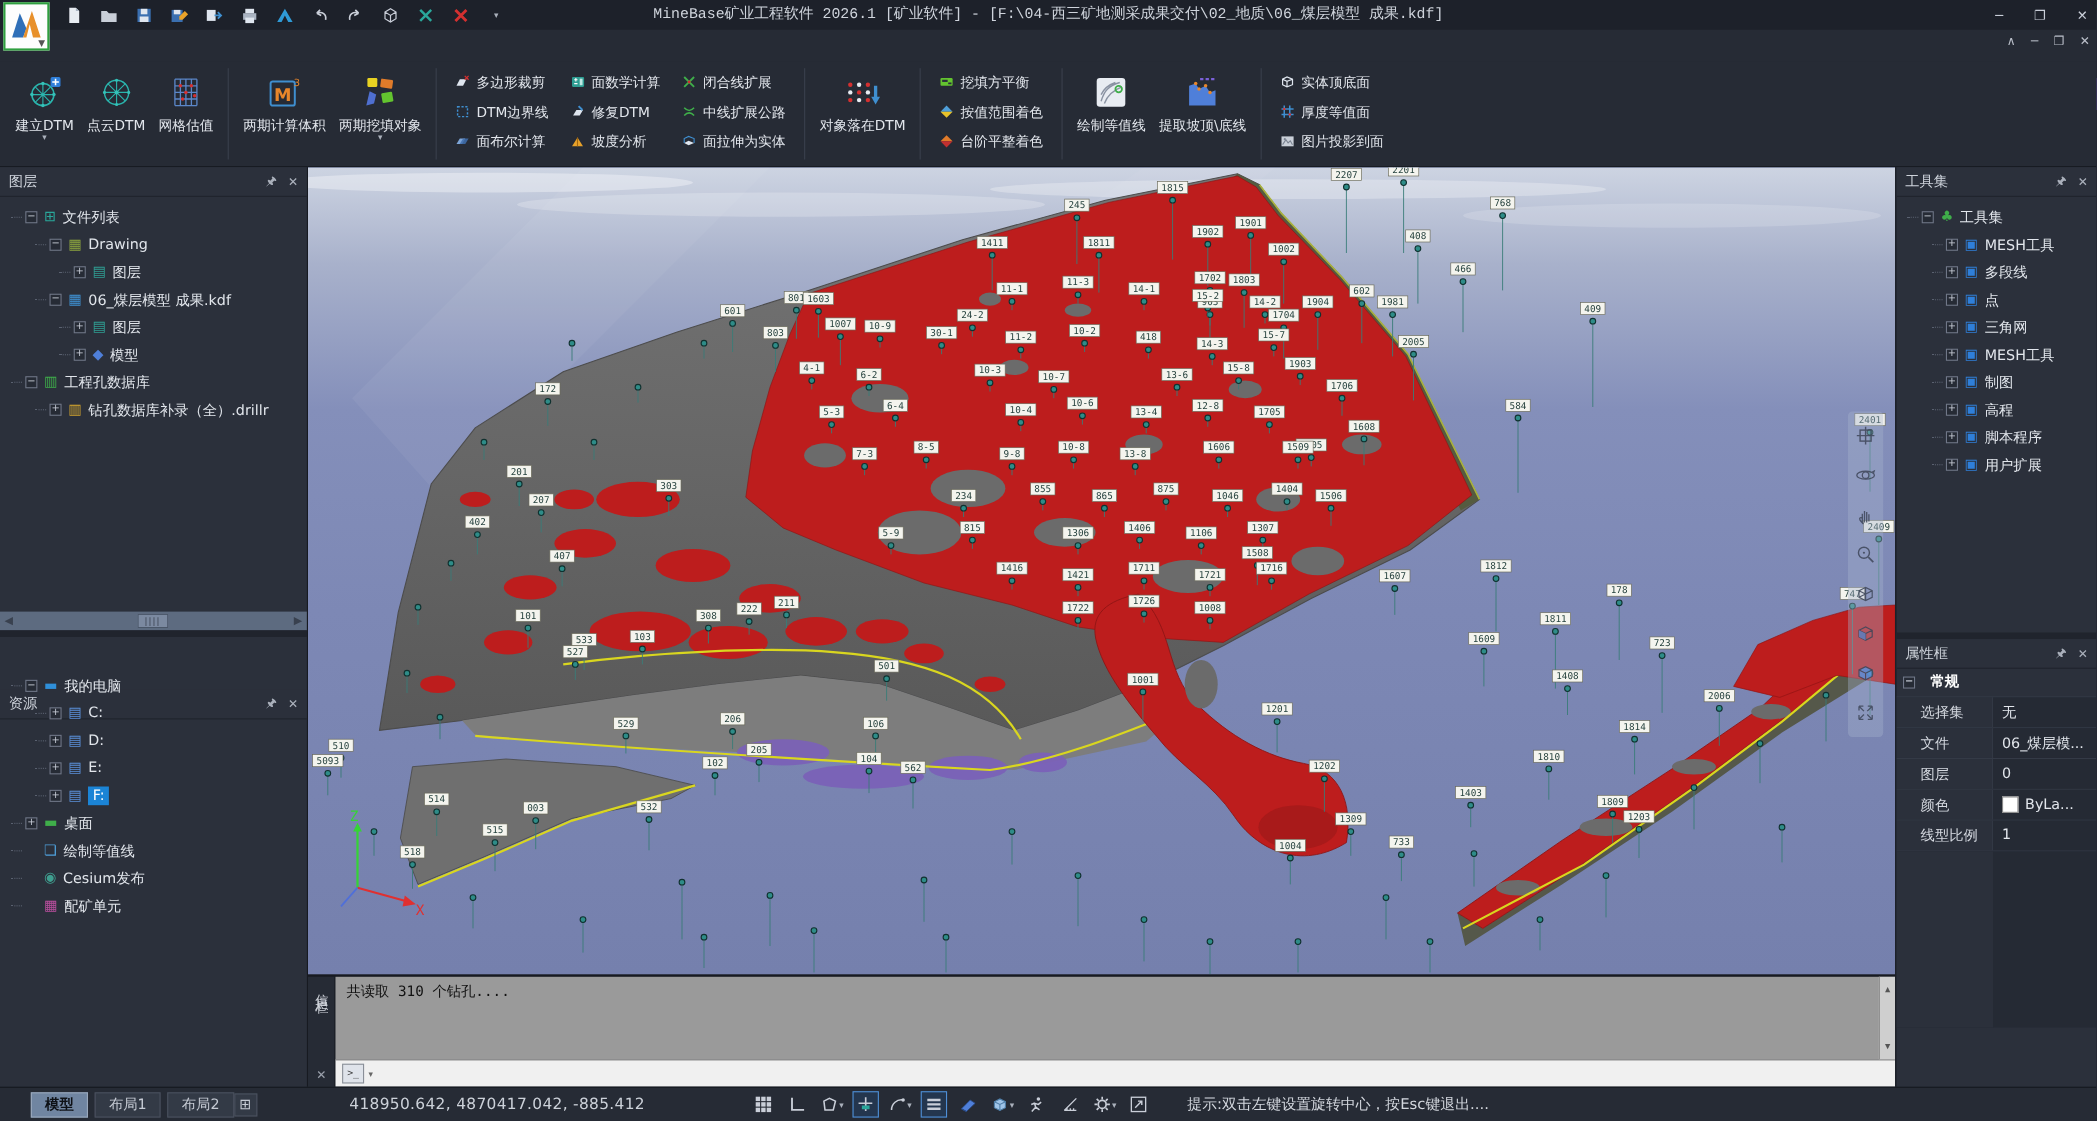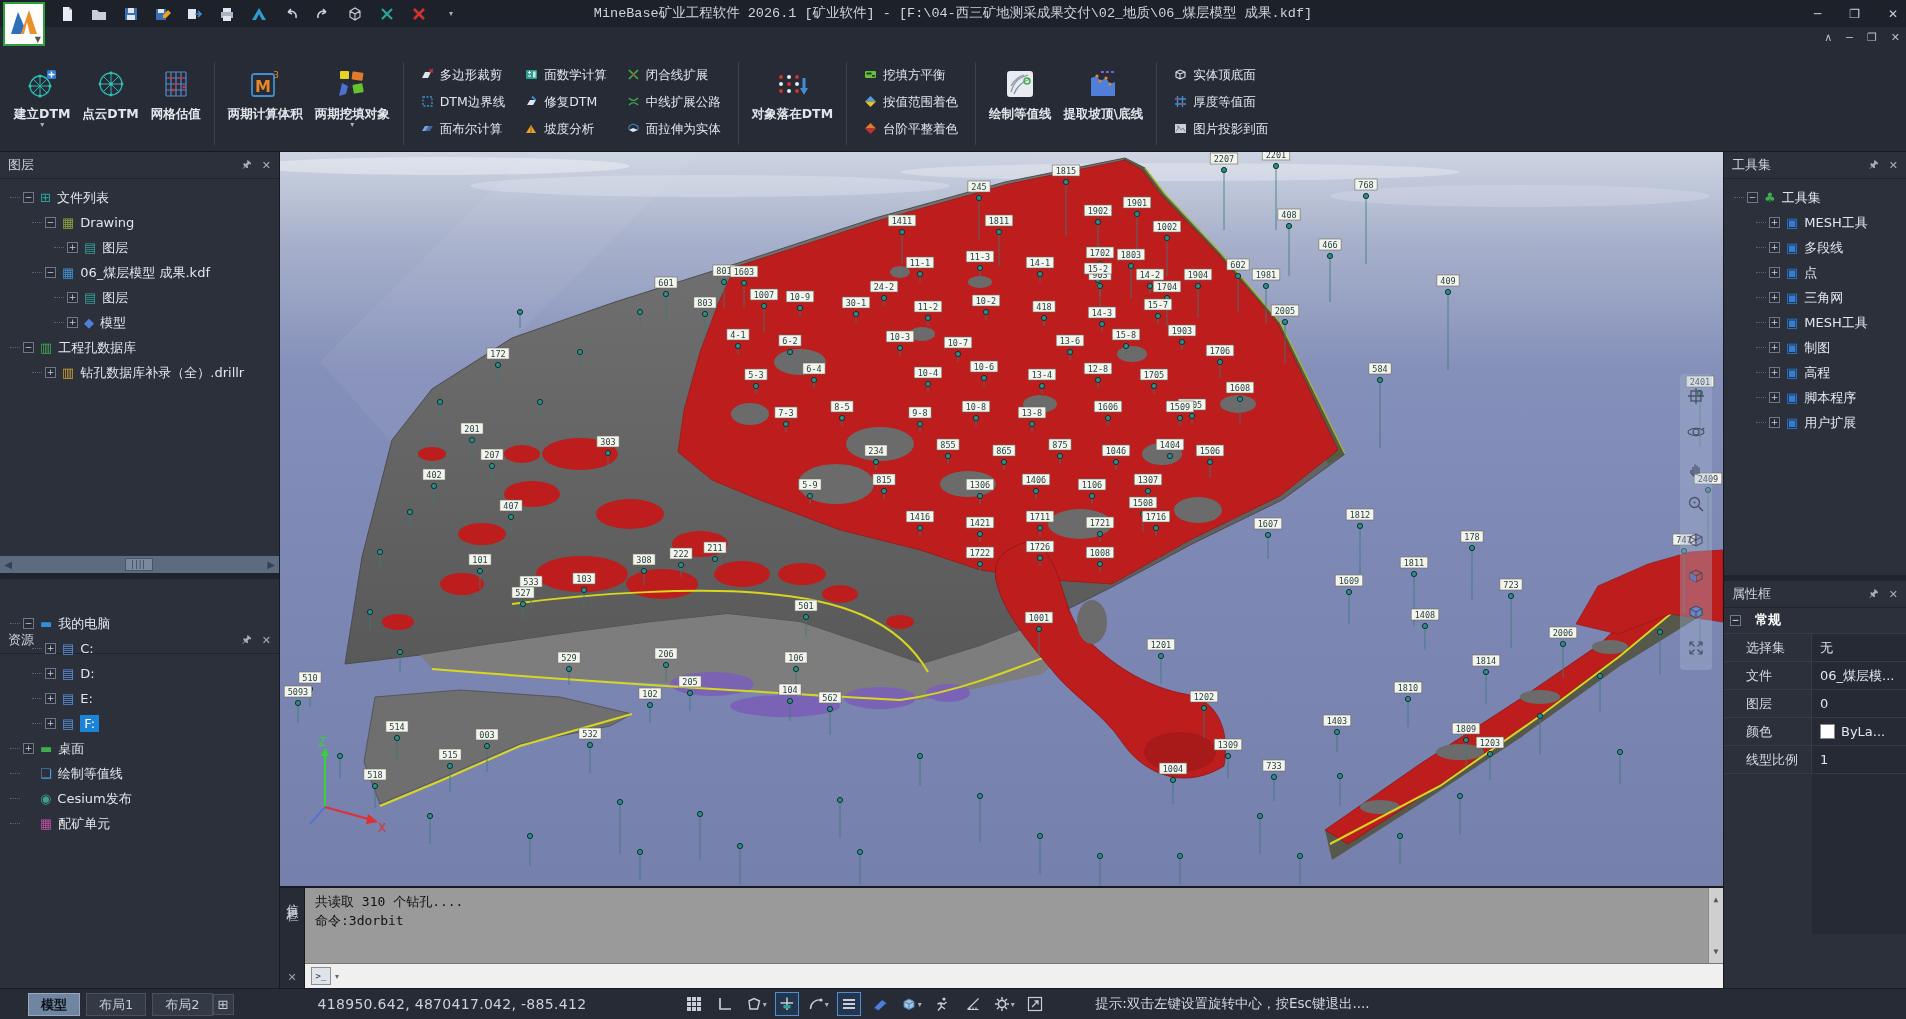--- a/index.html
+++ b/index.html
@@ -20,21 +20,21 @@
   .tab{padding:0 16px;line-height:29px;font-size:13.5px;color:#d8dce4;cursor:default;}
   .tab.active{background:#3a414e;color:#fff;}
   .mdibtns{position:absolute;right:6px;top:31px;display:flex;gap:14px;z-index:5;}
   .mdibtns span{font-size:11px;color:#b9bec8;}
   
   .ribbon{position:absolute;top:56px;left:0;right:0;height:96px;background:#262b35;display:flex;align-items:stretch;padding-left:8px;border-bottom:1px solid #171a21;box-sizing:border-box;}
   .rgroup{display:flex;align-items:flex-start;padding-top:4px;}
   .rdiv{width:1px;background:#3a404d;margin:6px 7px;}
   .bigbtn{display:flex;flex-direction:column;align-items:center;justify-content:flex-start;padding:2px 6px;min-width:58px;height:86px;box-sizing:border-box;}
   .bigbtn .bicon{height:44px;display:flex;align-items:center;justify-content:center;}
-  .bigbtn .blabel{font-size:12.5px;color:#e2e6ec;white-space:nowrap;line-height:15px;text-align:center;font-weight:bold;}
+  .bigbtn .blabel{font-size:12.5px;color:#e2e6ec;white-space:nowrap;line-height:15px;text-align:center;}
   .bigbtn .bdd{font-size:8px;color:#aab0bb;line-height:8px;}
   .smallgrid{display:grid;grid-auto-columns:max-content;grid-template-rows:repeat(3,27px);align-items:center;margin-top:2px;}
   .smallbtn{display:flex;align-items:center;gap:6px;padding:0 10px;font-size:12.5px;color:#e2e6ec;white-space:nowrap;}
   
   .leftcol{position:absolute;top:152px;left:0;width:280px;bottom:31px;background:#2b303b;border-right:1px solid #171a21;box-sizing:border-box;overflow:hidden;}
   .rightcol{position:absolute;top:152px;left:1723px;right:0;bottom:31px;background:#2b303b;border-left:1px solid #171a21;box-sizing:border-box;overflow:hidden;}
   .centercol{position:absolute;top:152px;left:280px;width:1443px;bottom:31px;overflow:hidden;}
   .phead{height:26px;display:flex;align-items:center;padding:0 8px;font-size:13px;color:#ced3db;background:#2b303b;border-bottom:1px solid #20242d;}
   .phead .sp{flex:1;}
   .phead .hic{font-size:11px;color:#aab0bb;margin-left:10px;}
@@ -76,21 +76,21 @@
   .statusbar{position:absolute;left:0;right:0;bottom:0;height:31px;background:#262b35;border-top:1px solid #171a21;display:flex;align-items:center;font-size:13px;box-sizing:border-box;}
   .mtabs{display:flex;gap:6px;margin-left:28px;}
   .mtab{height:21px;line-height:21px;padding:0 12px;background:#333a46;border:1px solid #4a515e;color:#c6cbd4;}
   .mtab.active{background:#7085a1;border-color:#9aa8bc;color:#0e1116;font-weight:bold;}
   .addtab{width:19px;height:19px;border:1px solid #4a515e;background:#333a46;color:#c6cbd4;text-align:center;line-height:19px;}
   .coords{margin-left:84px;font-size:14px;color:#ccd1d9;letter-spacing:.3px;}
   .toggles{display:flex;align-items:center;gap:7px;margin-left:96px;}
   .tgl{width:22px;height:22px;display:flex;align-items:center;justify-content:center;border:1px solid transparent;}
   .tgl.on{border-color:#4f8fd6;background:#24364e;}
   .tgl .dd{font-size:8px;color:#aab0bb;margin-left:1px;}
-  .hint{margin-left:48px;color:#d3d7de;font-size:13.5px;white-space:nowrap;}
+  .hint{margin-left:32px;color:#d3d7de;font-size:13.5px;white-space:nowrap;}
 </style>
 </head>
 <body>
 
 <div class="app">
 
   <div class="titlebar">
     <div class="apptitle">MineBase矿业工程软件 2026.1 [矿业软件]  - [F:\04-西三矿地测采成果交付\02_地质\06_煤层模型 成果.kdf]</div>
   </div>
   <div class="logo">
@@ -1355,21 +1355,20 @@
         <span class="vt">信息栏</span>
         <span class="vx">✕</span>
       </div>
       <div class="cmdmain">
         <div class="cmdhist" id="cmdhist">
           <div class="cmdvsb">
               <span>▲</span>
               <span>▼</span>
             </div>
         <div>共读取 310 个钻孔....</div>
-            <div>命令:3dorbit</div>
           </div>
         <div class="cmdinput">
           <span class="prompt">&gt;_</span>
           <span class="dd">▾</span>
         </div>
       </div>
     </div>
   </div>
 
   <div class="rightcol">

